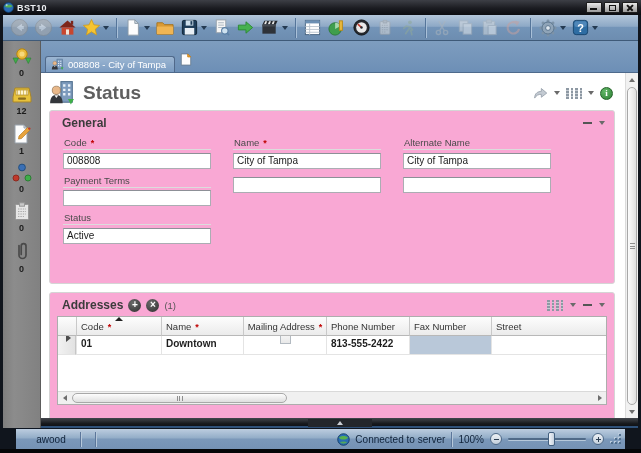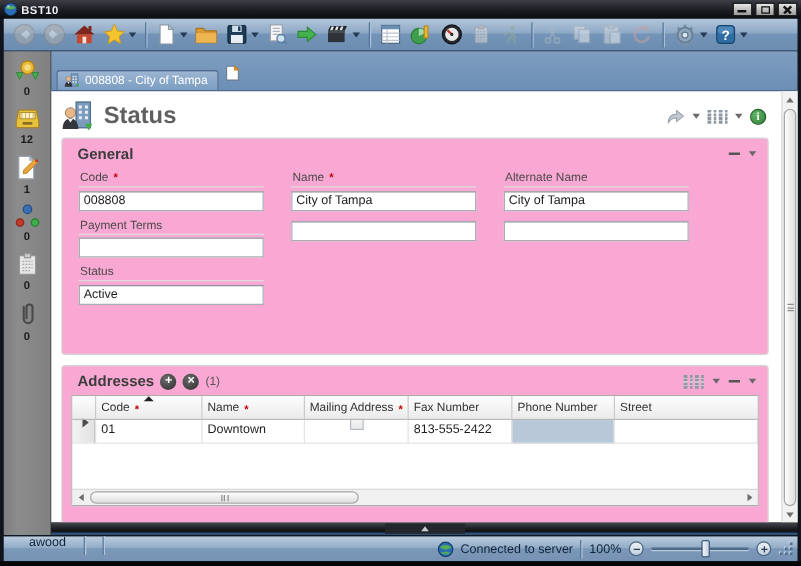--- a/index.html
+++ b/index.html
@@ -65,21 +65,21 @@
   
   .addr-head { display:flex; align-items:center; padding:5px 9px 3px 12px; gap:5px; }
   .circle-btn { width:13px; height:13px; border-radius:50%; background:radial-gradient(circle at 38% 32%,#6a6a6a,#2e2e2e); color:#fff; font-size:10px; font-weight:bold; display:flex; align-items:center; justify-content:center; line-height:1; }
   .addr-count { font-size:9.5px; color:#555; }
   .grid { margin:1px 7px 0 7px; border:1px solid #adadad; background:#fff; }
   .grid-row { display:grid; grid-template-columns:18px 85px 82px 83px 83px 82px 1fr; }
   .gh { background:linear-gradient(180deg,#fdfdfd,#ebebeb); border-bottom:1px solid #b8b8b8; font-size:9.5px; color:#333; padding:3px 0 2px 4px; height:19px; display:flex; align-items:center; position:relative; }
   .gh + .gh { border-left:1px solid #c9c9c9; }
   .gh.center { justify-content:center; padding-left:0; }
   .sort-asc { position:absolute; top:0px; left:50%; margin-left:-4px; width:0; height:0; border-left:4px solid transparent; border-right:4px solid transparent; border-bottom:4px solid #222; }
-  .gc { font-size:10px; color:#1d1d1d; padding:2px 0 16px 4px; height:18px; border-bottom:1px solid #e4e4e4; }
+  .gc { font-size:10px; color:#1d1d1d; padding:2px 0 16px 4px; height:18px; border-bottom:1px solid #e4e4e4;font-weight:bold; }
   .gc + .gc { border-left:1px solid #e4e4e4; }
   .gc.center { display:flex; justify-content:center; align-items:center; padding-left:0; }
   .gc.selected { background:#b9c8d9; }
   .row-sel { background:linear-gradient(90deg,#f2f2f2,#e2e2e2); border-right:1px solid #c6c6c6; display:flex; align-items:center; justify-content:center; }
   .row-arrow { width:0; height:0; border-top:4px solid transparent; border-bottom:4px solid transparent; border-left:5px solid #4c4c4c; }
   .checkbox { width:11px; height:11px; border:1px solid #b3bac1; background:linear-gradient(180deg,#f6f6f6,#e9e9e9); }
   .grid-empty { height:36px; background:#fff; }
 
   .hscroll { height:13px; background:#f0f0f0; border-top:1px solid #d9d9d9; position:relative; }
   .hs-arrow { position:absolute; top:0; width:13px; height:12px; display:flex; align-items:center; justify-content:center; }
@@ -97,21 +97,21 @@
   .tri-d { width:0; height:0; border-left:3px solid transparent; border-right:3px solid transparent; border-top:4px solid #6d6d6d; }
   .vs-thumb { position:absolute; left:1px; top:14px; width:10px; height:318px; background:linear-gradient(90deg,#fdfdfd,#dfdfdf); border:1px solid #a8a8a8; border-radius:5px; display:flex; flex-direction:column; align-items:center; justify-content:center; gap:1.5px; }
   .vs-thumb i { display:block; height:1px; width:5px; background:#8e8e8e; }
 
   
   .splitter { height:10px; background:linear-gradient(180deg,#43474d,#17191d 70%,#101217); border-bottom:2px solid #2e5078; position:relative; }
   .split-tab { position:absolute; left:50%; transform:translateX(-50%); top:1px; width:64px; height:8px; background:#23262b; display:flex; align-items:center; justify-content:center; }
   .split-tab .tri-u { border-bottom-color:#c9ced4; }
 
   
-  .statusbar { height:21px; margin:0 3px; background:linear-gradient(180deg,#bccddf 0%,#93adc8 45%,#7b98b9 50%,#7592b4 100%); display:flex; font-size:10px; color:#10233a; border-top:1px solid #0e1622; }
+  .statusbar { height:21px; margin:0 16px; background:linear-gradient(180deg,#bccddf 0%,#93adc8 45%,#7b98b9 50%,#7592b4 100%); display:flex; align-items:center; font-size:10px; color:#10233a; border-top:1px solid #0e1622; }
   .sb-sep { width:1px; height:15px; background:#5b769a; box-shadow:1px 0 0 #b6c8da; }
   .sb-user { width:58px; text-align:center; margin-left:6px; }
   .sb-gap { width:14px; }
   .sb-right { margin-left:auto; display:flex; align-items:center; gap:6px; padding-right:4px; }
   .sb-globe { margin-right:-1px; }
   .zoom-btn { width:12px; height:12px; border-radius:50%; background:linear-gradient(180deg,#eef2f6,#c3cfdc); border:1px solid #4f6a88; position:relative; }
   .zoom-btn .zb-h { position:absolute; left:2.5px; top:4.9px; width:5px; height:1.4px; background:#2c3e52; }
   .zoom-btn .zb-v { position:absolute; top:2.5px; left:4.9px; height:5px; width:1.4px; background:#2c3e52; }
   .zoom-track { width:78px; height:2px; background:#4f6a88; border-radius:1px; position:relative; box-shadow:0 1px 0 #b6c8da; }
   .zoom-thumb { position:absolute; left:40px; top:-6px; width:7px; height:14px; background:linear-gradient(90deg,#f2f5f9,#c8d3df); border:1px solid #43607f; border-radius:2px; }
@@ -496,24 +496,24 @@
                   </div>
                 <div class="gh">
                     <span>Name</span>
                     <span class="req">*</span>
                   </div>
                 <div class="gh center">
                     <span>Mailing Address</span>
                     <span class="req">*</span>
                   </div>
                 <div class="gh">
+                    <span>Phone Number</span>
+                  </div>
+                <div class="gh">
                     <span>Fax Number</span>
-                  </div>
-                <div class="gh">
-                    <span>Phone Number</span>
                   </div>
                 <div class="gh">
                     <span>Street</span>
                   </div>
               </div>
               <div class="grid-row">
                 <div class="gc row-sel">
                     <i class="row-arrow"></i>
                   </div>
                 <div class="gc">01</div>

